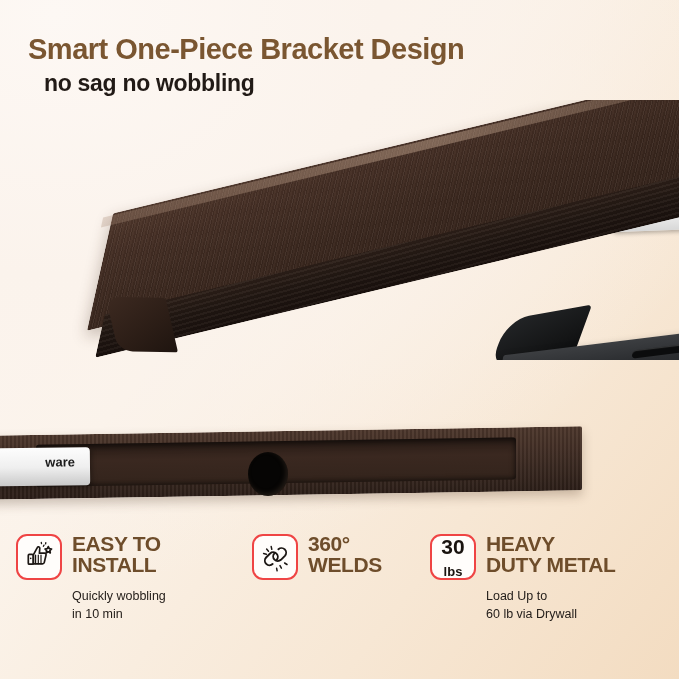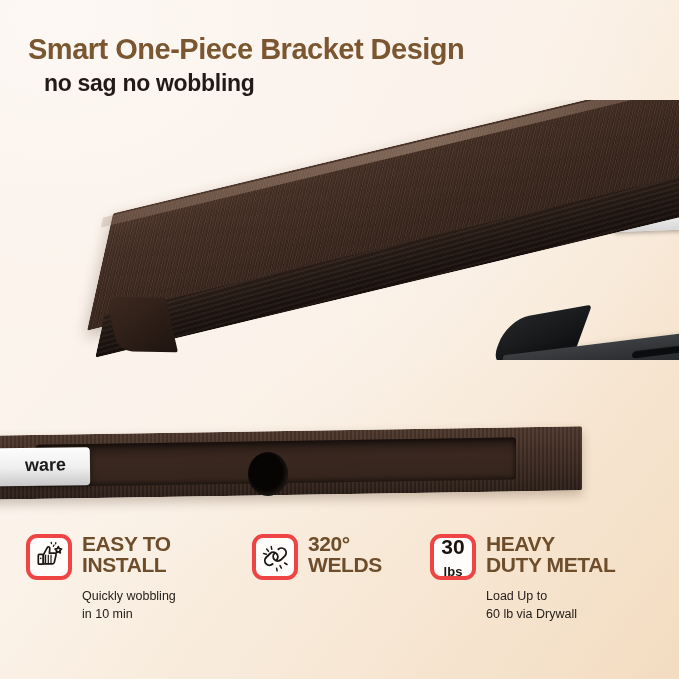--- a/index.html
+++ b/index.html
@@ -147,38 +147,38 @@
   }
   #strip-card {
     position:absolute; left:-60px; top:44px; width:150px; height:38px;
     background:linear-gradient(180deg,#fdfdfd 0%,#efefef 52%,#c9c9c9 100%);
     border-radius:4px;
     box-shadow:2px 2px 5px rgba(0,0,0,.3);
     transform:rotate(-0.6deg);
     overflow:hidden;
   }
   #strip-card-text {
-    position:absolute; right:24px; top:7px;
-    font-size:18px; font-weight:bold; color:#1b1b1b; white-space:nowrap;
+    position:absolute; right:15px; top:7px;
+    font-size:13px; font-weight:bold; color:#1b1b1b; white-space:nowrap;
   }
 
   
   #features {
     position:absolute; left:0; top:532px; width:679px; height:120px; z-index:20;
     display:flex;
   }
   .feature { position:relative; }
-  #feature-0 { width:240px; padding-left:26px; }
+  #feature-0 { width:240px; padding-left:16px; }
   #feature-1 { width:190px; padding-left:12px; }
   #feature-2 { width:249px; padding-left:0px; }
 
   .feature-head { display:flex; align-items:flex-start; gap:10px; }
   .icon-box {
     flex:0 0 auto; width:46px; height:46px; margin-top:2px;
-    border:4px solid #ef4444; border-radius:11px;
+    border:2px solid #ef4444; border-radius:11px;
     background:#fffdfb;
     display:flex; align-items:center; justify-content:center;
     overflow:hidden;
   }
   .icon-box svg { display:block; }
   .weight-box { flex-direction:column; line-height:1; }
   .weight-num { font-size:21px; font-weight:bold; color:#19130f; margin-top:-1px; }
   .weight-unit { font-size:13px; font-weight:bold; color:#19130f; margin-top:8px; }
 
   .feature-title {
@@ -260,21 +260,21 @@
     <div class="feature-head">
       <span class="icon-box">
         <svg width="34" height="34" viewBox="0 0 34 34" fill="none" stroke="#1c1714" stroke-width="1.9" stroke-linecap="round" stroke-linejoin="round">
           <path d="M20.4 9.3 a4.6 4.6 0 0 1 6.5 6.5 l-4.0 4.0 a4.6 4.6 0 0 1 -6.5 -6.5"></path>
           <path d="M14.6 24.0 a4.6 4.6 0 0 1 -6.5 -6.5 l4.0 -4.0 a4.6 4.6 0 0 1 6.5 6.5"></path>
           <path d="M8.6 9.0 l1.9 2.2 M13.2 6.6 l.6 2.7 M5.6 13.5 l2.7 .7" stroke-width="1.5"></path>
           <path d="M22.0 25.6 l1.4 2.5 M26.6 23.0 l2.4 1.5 M18.6 28.2 l.5 2.6" stroke-width="1.5"></path>
         </svg>
       </span>
       <span class="feature-title">
-        <span class="l1">320°</span>
+        <span class="l1">360°</span>
         <span class="l2">WELDS</span>
       </span>
     </div>
   </div>
 
   <div class="feature" id="feature-2">
     <div class="feature-head">
       <span class="icon-box weight-box">
         <span class="weight-num">30</span>
         <span class="weight-unit">lbs</span>

